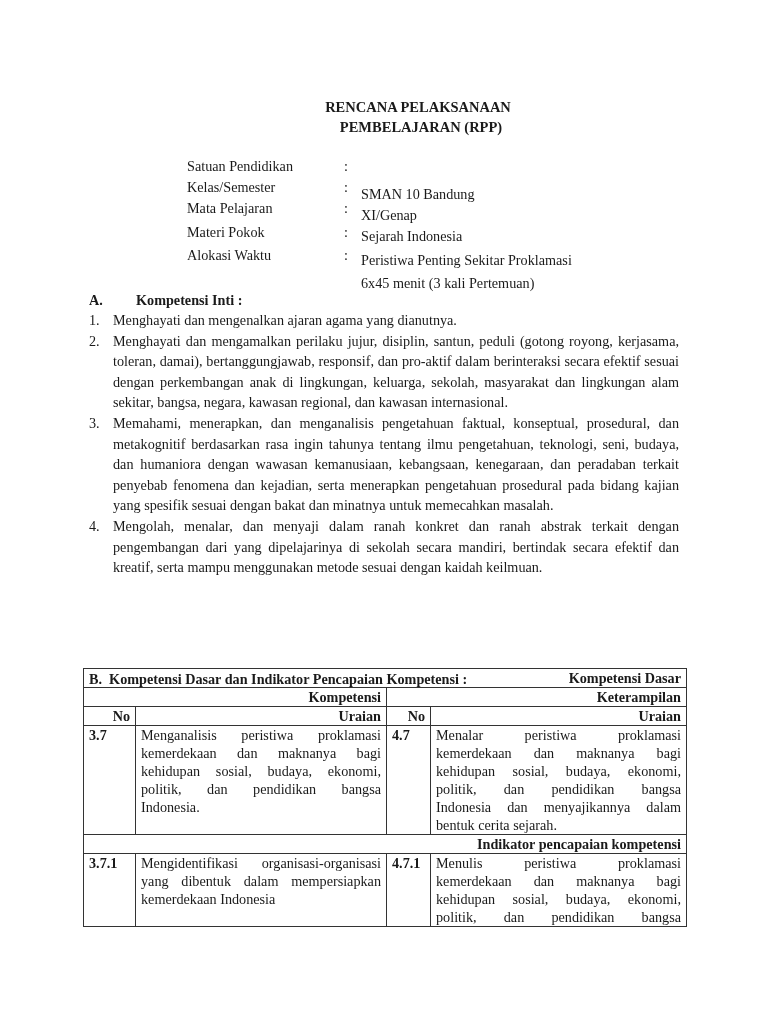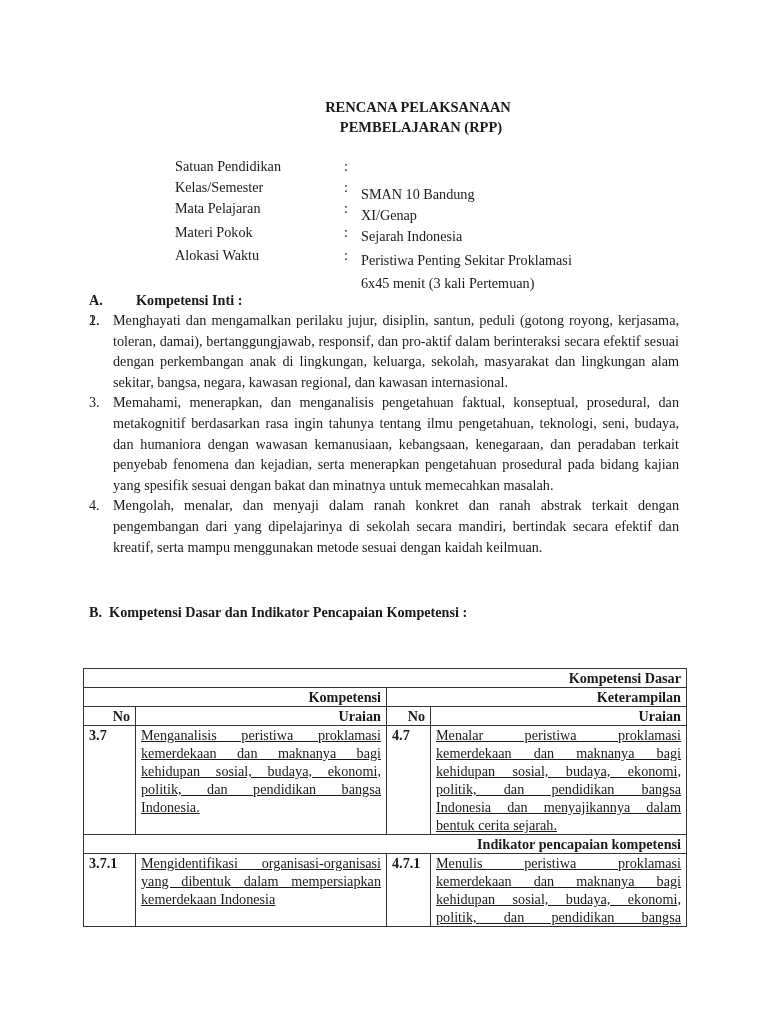--- a/index.html
+++ b/index.html
@@ -11,50 +11,50 @@
   .title {
     position: absolute; left: 0; width: 768px; text-align: center;
     font-weight: bold; font-size: 14.5px; line-height: 20px;
   }
   .t1 { top: 97px; margin-left: 34px; }
   .t2 { top: 117px; padding-left: 37px; }
 
   .meta { position: absolute; left: 175px; top: 156px; width: 500px; }
   .meta-row { position: relative; height: 21px; line-height: 21px; }
   .meta-row.gap { height: 23px; line-height: 27px; }
-  .meta-label { position: absolute; left: 0; }
+  .meta-label { position: absolute; left: 12px; }
   .meta-colon { position: absolute; left: 169px; }
   .meta-value { position: absolute; left: 186px; white-space: nowrap; margin-top: 28px; }
 
   .section-a {
     position: absolute; left: 89px; top: 290px; font-weight: bold; line-height: 20px;
   }
   .section-a .letter { display: inline-block; width: 47px; }
 
   .ki-list { position: absolute; left: 89px; top: 310px; width: 590px; }
   .ki-item { position: relative; padding-left: 24px; line-height: 20.6px; text-align: justify; }
   .ki-item .num { position: absolute; left: 0; top: 0; }
   .ki-item + .ki-item { margin-top: 0px; }
 
   .section-b {
-    position: absolute; left: 89px; top: 602px; font-weight: bold; line-height: 20px;
+    position: absolute; left: 89px; top: 669px; font-weight: bold; line-height: 20px;
   }
 
   table.kd {
     position: absolute; left: 83px; top: 668px; width: 603px;
     border-collapse: collapse; table-layout: fixed;
     font-size: 14.2px;
   }
   table.kd td {
     border: 1px solid #333; padding: 0 5px; vertical-align: top;
     line-height: 18px;
   }
   table.kd .hd { text-align: right; font-weight: bold; }
   table.kd .no { font-weight: bold; }
-  .jl { display: block; text-align: justify; text-align-last: justify; text-decoration: underline; }
+  .jl { display: block; text-align: justify; text-align-last: justify; }
   .jl.last { text-align-last: left; }
 </style>
 </head>
 <body>
 
 <div class="title t1">RENCANA PELAKSANAAN</div>
 <div class="title t2">PEMBELAJARAN (RPP)</div>
 
 <div class="meta">
   <div class="meta-row">
@@ -84,20 +84,21 @@
   </div>
 </div>
 
 <div class="section-a">
   <span class="letter">A.</span><span>Kompetensi Inti :</span>
 </div>
 
 <div class="ki-list">
   <div class="ki-item">
     <span class="num">1.</span>
+    <span>Menghayati dan mengenalkan ajaran agama yang dianutnya.</span>
   </div>
   <div class="ki-item">
     <span class="num">2.</span>
     <span>Menghayati dan mengamalkan perilaku jujur, disiplin, santun, peduli (gotong royong, kerjasama, toleran, damai), bertanggungjawab, responsif, dan pro-aktif dalam berinteraksi secara efektif sesuai dengan perkembangan anak di lingkungan, keluarga, sekolah, masyarakat dan lingkungan alam sekitar, bangsa, negara, kawasan regional, dan kawasan internasional.</span>
   </div>
   <div class="ki-item">
     <span class="num">3.</span>
     <span>Memahami, menerapkan, dan menganalisis pengetahuan faktual, konseptual, prosedural, dan metakognitif berdasarkan rasa ingin tahunya tentang ilmu pengetahuan, teknologi, seni, budaya, dan humaniora dengan wawasan kemanusiaan, kebangsaan, kenegaraan, dan peradaban terkait penyebab fenomena dan kejadian, serta menerapkan pengetahuan prosedural pada bidang kajian yang spesifik sesuai dengan bakat dan minatnya untuk memecahkan masalah.</span>
   </div>
   <div class="ki-item">

